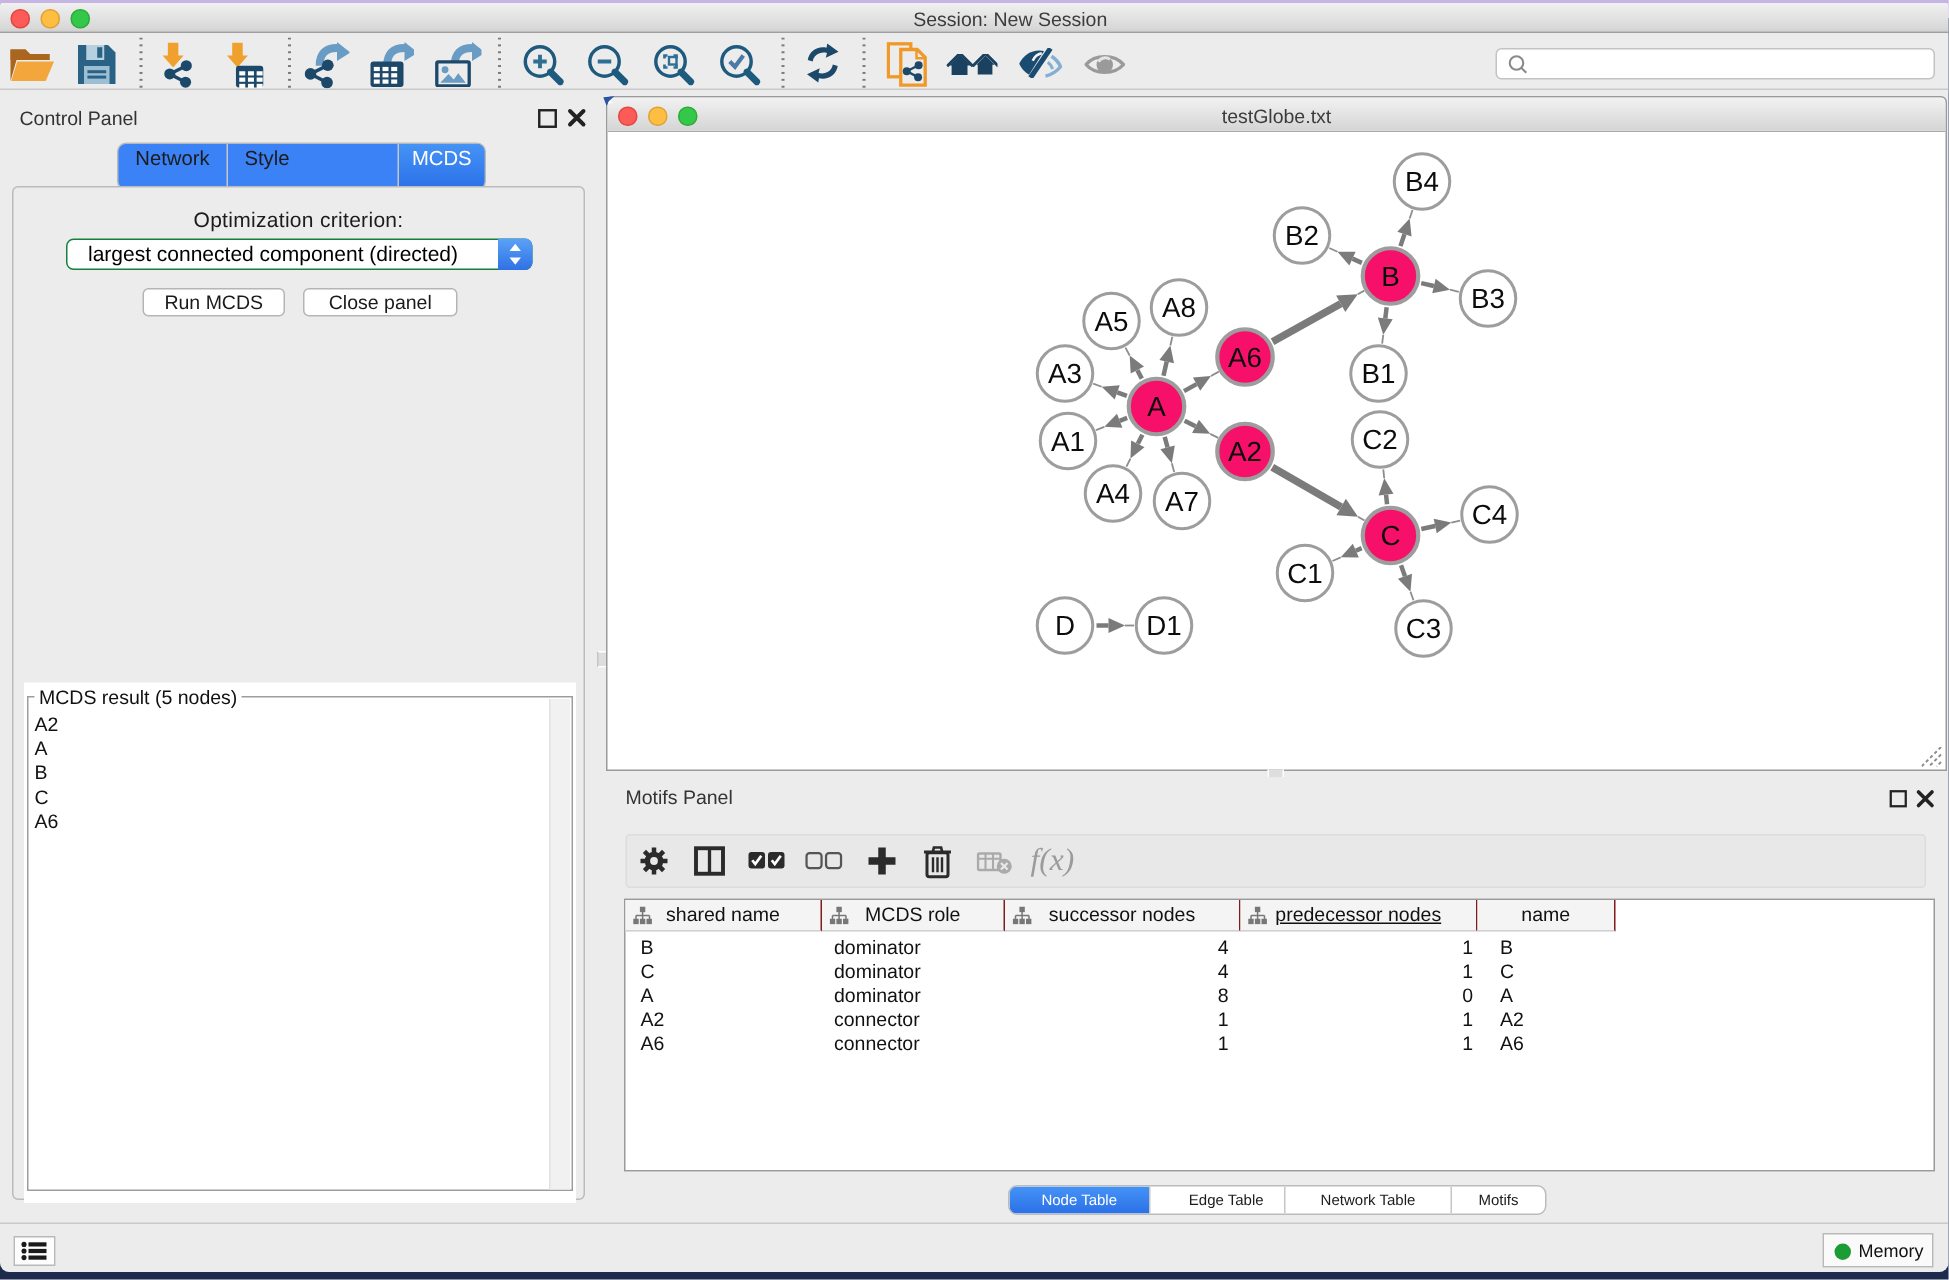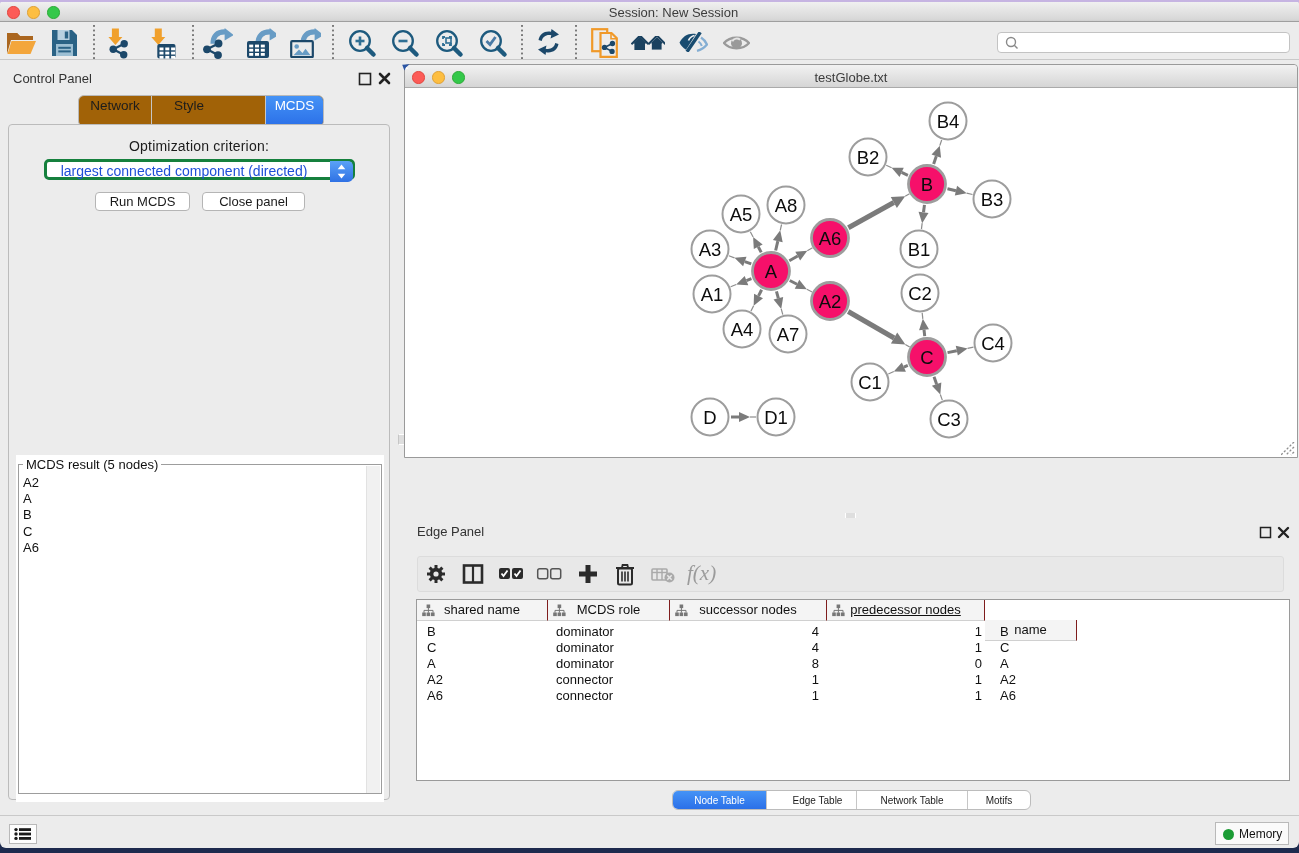--- a/index.html
+++ b/index.html
@@ -18,41 +18,41 @@
 
 .toolbar { position:absolute; left:0; top:23px; width:100%; height:39px; background:#ececec; }
 .ticon { position:absolute; }
 .tsep { position:absolute; top:2px; width:1.5px; height:35px;
   background-image:linear-gradient(#7a7a7a 1.4px, rgba(0,0,0,0) 1.4px); background-size:1.5px 4.6px; }
 .searchbox { position:absolute; left:997px; top:32px; width:293px; height:21px; background:#fff;
   border:1px solid #c3c3c3; border-radius:4px; }
 
 .cp-title { position:absolute; left:13px; top:71px; font-size:13px; color:#333; }
 .tabs { position:absolute; left:78px; top:95px; height:32px; display:flex;
-  border:1px solid #b9b9b9; border-radius:6px; overflow:hidden; background:#a16207; }
+  border:1px solid #b9b9b9; border-radius:6px; overflow:hidden; background:#3b82f6; }
 .tab { font-size:13.5px; color:#1c1c1c; line-height:19px; border-left:1px solid #c6c6c6; text-align:center; }
 .tab:first-child { border-left:none; }
 .tab.sel { background:linear-gradient(#4593f6,#2b70e8); color:#fff; }
 .cp-box { position:absolute; left:8px; top:124px; width:382px; height:676px;
   border:1px solid #bbb; border-radius:4px; background:#ececec; }
 .opt-label { position:absolute; left:0; top:13px; width:100%; text-align:center; font-size:14px; letter-spacing:0.2px; color:#1c1c1c; }
 .dropdown { position:absolute; left:35px; top:34px; width:311px; height:21px; background:#fff;
-  border:3px solid #15803d; border-radius:5px; font-size:13px; color:#1d4ed8; line-height:19px; }
+  border:1px solid #15803d; border-radius:5px; font-size:13px; color:#000000; line-height:19px; }
 .dropdown span { position:absolute; left:-8px; width:290px; text-align:center; font-size:14px; }
 .dd-spin { position:absolute; right:-1px; top:-1px; width:23px; height:21px; border-radius:0 5px 5px 0;
   background:linear-gradient(#5ba2f7,#2f71e4); }
 .btn { position:absolute; height:19px; background:#fff; border:1px solid #b5b5b5; border-radius:4px;
   font-size:13px; color:#1a1a1a; text-align:center; line-height:17px; }
 .result-panel { position:absolute; left:7px; top:330px; width:368px; height:347px; background:#fff; }
 .fieldset { position:absolute; left:2px; top:9px; width:364px; height:330px; border:1px solid #9d9d9d; }
 .fieldset-legend { position:absolute; left:4px; top:-8px; background:#fff; padding:0 3px; font-size:13px; color:#111; }
 .mlist { position:absolute; left:4px; top:10px; font-size:13px; color:#111; line-height:16.2px; }
 .mscroll { position:absolute; right:1px; top:1px; width:14px; height:327px; background:#f1f1f1; border-left:1px solid #e2e2e2; }
 
-.netwin { position:absolute; left:404px; top:64px; width:894px; height:394px;
+.netwin { position:absolute; left:404px; top:64px; width:894px; height:450px;
   background:#fff; border:1px solid #9a9a9a; border-radius:4px 4px 0 0; }
 .net-titlebar { position:absolute; left:0; top:0; width:100%; height:23px;
   background:linear-gradient(#f2f2f2,#d5d5d5); border-bottom:1px solid #aaa; border-radius:4px 4px 0 0; }
 .net-title { position:absolute; top:5px; width:100%; text-align:center; font-size:13px; color:#3c3c3c; }
 
 .tp-title { position:absolute; left:417px; top:524px; font-size:13px; color:#333; }
 .tp-toolbar { position:absolute; left:417px; top:556px; width:867px; height:36px; background:#e8e8e8;
   border:1px solid #dcdcdc; border-radius:3px; }
 .ttable { position:absolute; left:416px; top:599px; width:874px; height:182px; background:#fff; border:1px solid #9a9a9a; }
 .th { position:absolute; top:0; height:21px; background:#f4f4f4; border-right:1px solid #7f1d1d; border-bottom:1px solid #d0d0d0;
@@ -241,21 +241,21 @@
       </svg>
   </div>
 
   <div class="cp-title">Control Panel</div>
   <svg class="winbtn" style="left:358px;top:72px;" width="34" height="14" viewBox="0 0 34 14">
     <rect x="1.5" y="1.5" width="11" height="11" fill="none" stroke="#222" stroke-width="1.6"></rect>
     <path d="M22 2 L31 11 M31 2 L22 11" stroke="#222" stroke-width="2.6" stroke-linecap="round"></path>
   </svg>
   <div class="tabs">
     <div class="tab" style="width:72px;">Network</div>
-      <div class="tab" style="width:53px;text-align:right;">Style</div>
+      <div class="tab" style="width:53px;">Style</div>
       <div class="tab" style="width:61px;margin-top:34px;">Select</div>
       <div class="tab sel" style="width:58px;">MCDS</div>
   </div>
   <div class="cp-box">
     <div class="opt-label">Optimization criterion:</div>
     <div class="dropdown">
         <span>largest connected component (directed)</span>
       <div class="dd-spin"><svg width="23" height="21" viewBox="0 0 23 21">
         <path d="M11.5 3.5 L15.3 8.3 L7.7 8.3 Z" fill="#fff"></path>
         <path d="M11.5 17.5 L15.3 12.7 L7.7 12.7 Z" fill="#fff"></path>
@@ -389,21 +389,21 @@
         <line x1="13" y1="0" x2="0" y2="13"></line>
           <line x1="13" y1="5" x2="5" y2="13"></line>
           <line x1="13" y1="10" x2="10" y2="13"></line>
       </g>
     </svg>
   </div>
 
   <div style="position:absolute;left:398px;top:434px;width:6px;height:11px;background:#dedede;border-top:1.5px solid #fff;border-bottom:1.5px solid #fff;border-left:1px solid #c6c6c6;"></div>
   <div style="position:absolute;left:845px;top:513px;width:11px;height:5px;background:#dedede;border-left:1.5px solid #fff;border-right:1.5px solid #fff;"></div>
 
-  <div class="tp-title">Edge Panel</div>
+  <div class="tp-title">Motifs Panel</div>
   <svg class="winbtn" style="left:1259px;top:526px;" width="32" height="13" viewBox="0 0 32 13">
     <rect x="1.5" y="1.5" width="10" height="10" fill="none" stroke="#222" stroke-width="1.5"></rect>
     <path d="M20 2 L29 11 M29 2 L20 11" stroke="#222" stroke-width="2.4" stroke-linecap="round"></path>
   </svg>
   <div class="tp-toolbar" id="tp-toolbar">
       <svg style="position:absolute;left:7px;top:6px;" width="22" height="22" viewBox="0 0 22 22">
         <g fill="#2b2b2b">
           <circle cx="11" cy="11" r="6.2"></circle>
  <g stroke="#2b2b2b" stroke-width="3">
  <line x1="11" y1="2" x2="11" y2="20"></line>
@@ -501,21 +501,21 @@
             <rect x="4.6" y="8.5" width="3.6" height="3.6"></rect>
             <rect x="9" y="8.5" width="3.6" height="3.6"></rect>
           </g>
  <g stroke="#777" stroke-width="1">
             <line x1="6.4" y1="4" x2="6.4" y2="8.7"></line>
             <line x1="2" y1="8.7" x2="2" y2="6.4"></line>
             <line x1="11" y1="8.7" x2="11" y2="6.4"></line>
             <line x1="2" y1="6.4" x2="11" y2="6.4"></line>
           </g>
         </svg>predecessor nodes</div>
-      <div class="th" style="left:568px;width:92px;margin-top:20px;">name</div>
+      <div class="th" style="left:568px;width:92px;">name</div>
       <div class="tcell" style="left:10px;top:24px;">B</div>
       <div class="tcell" style="left:139px;top:24px;">dominator</div>
       <div class="tcell" style="left:253px;width:149px;top:24px;text-align:right;">4</div>
       <div class="tcell" style="left:410px;width:155px;top:24px;text-align:right;">1</div>
       <div class="tcell" style="left:583px;top:24px;">B</div>
       <div class="tcell" style="left:10px;top:40px;">C</div>
       <div class="tcell" style="left:139px;top:40px;">dominator</div>
       <div class="tcell" style="left:253px;width:149px;top:40px;text-align:right;">4</div>
       <div class="tcell" style="left:410px;width:155px;top:40px;text-align:right;">1</div>
       <div class="tcell" style="left:583px;top:40px;">C</div>

